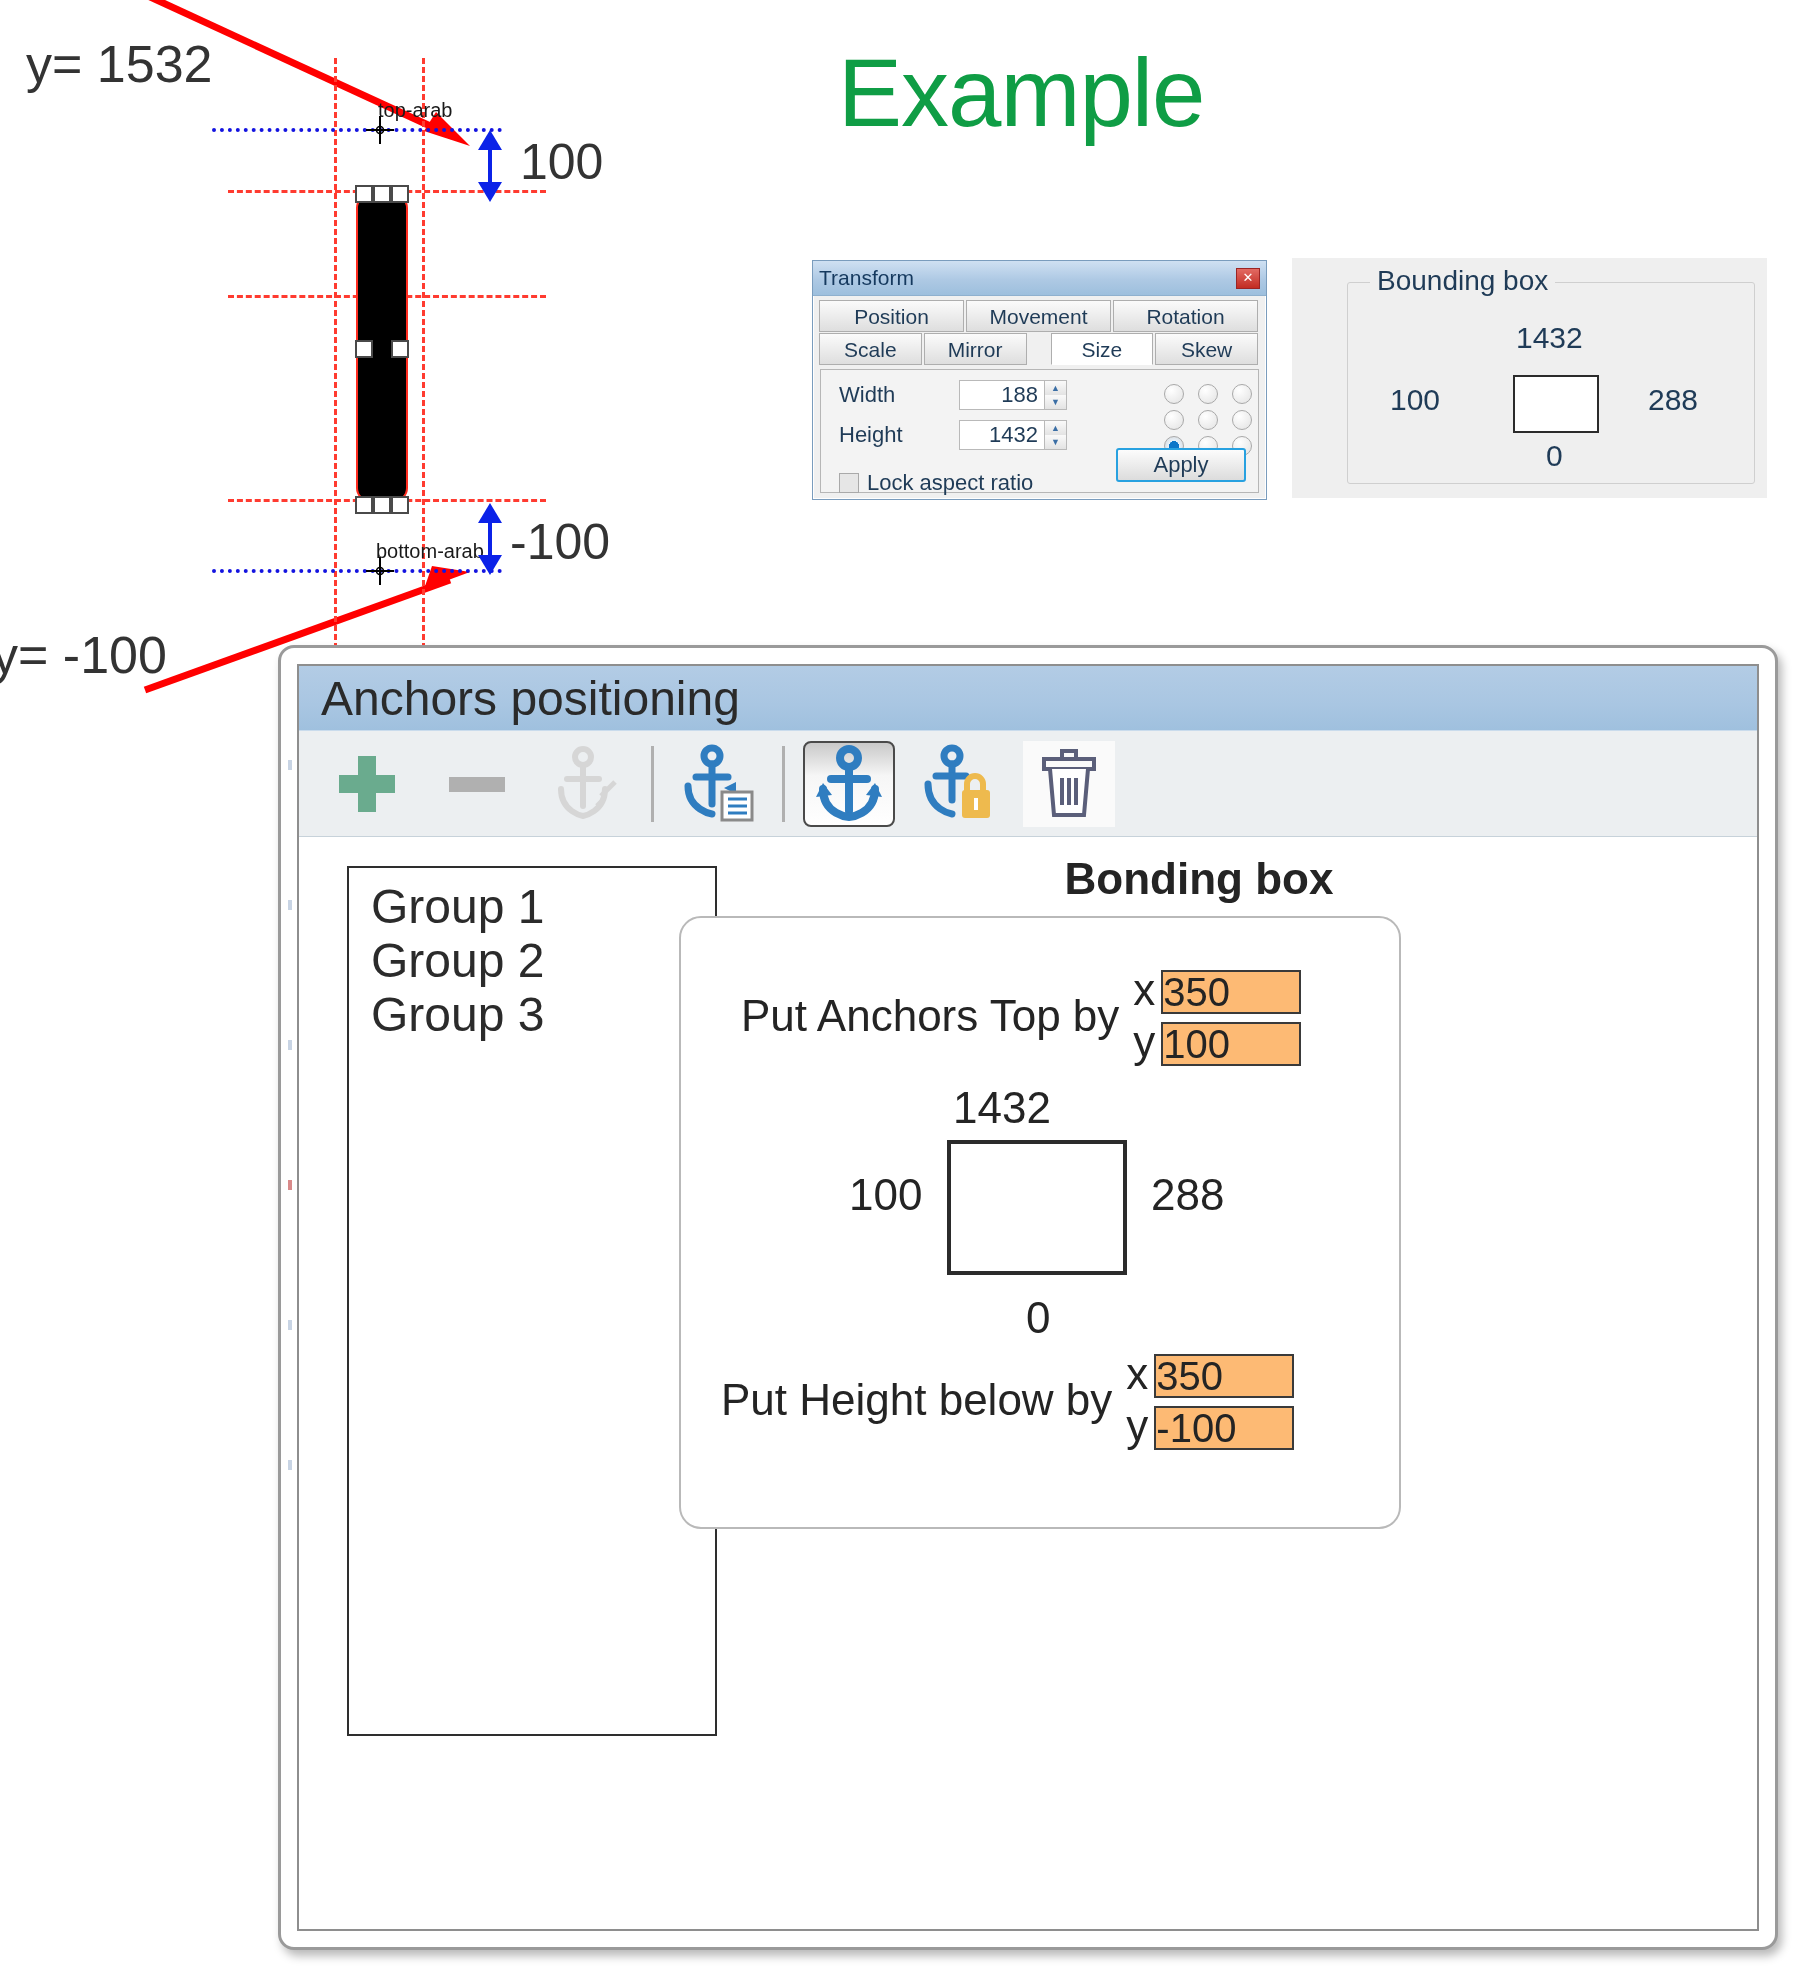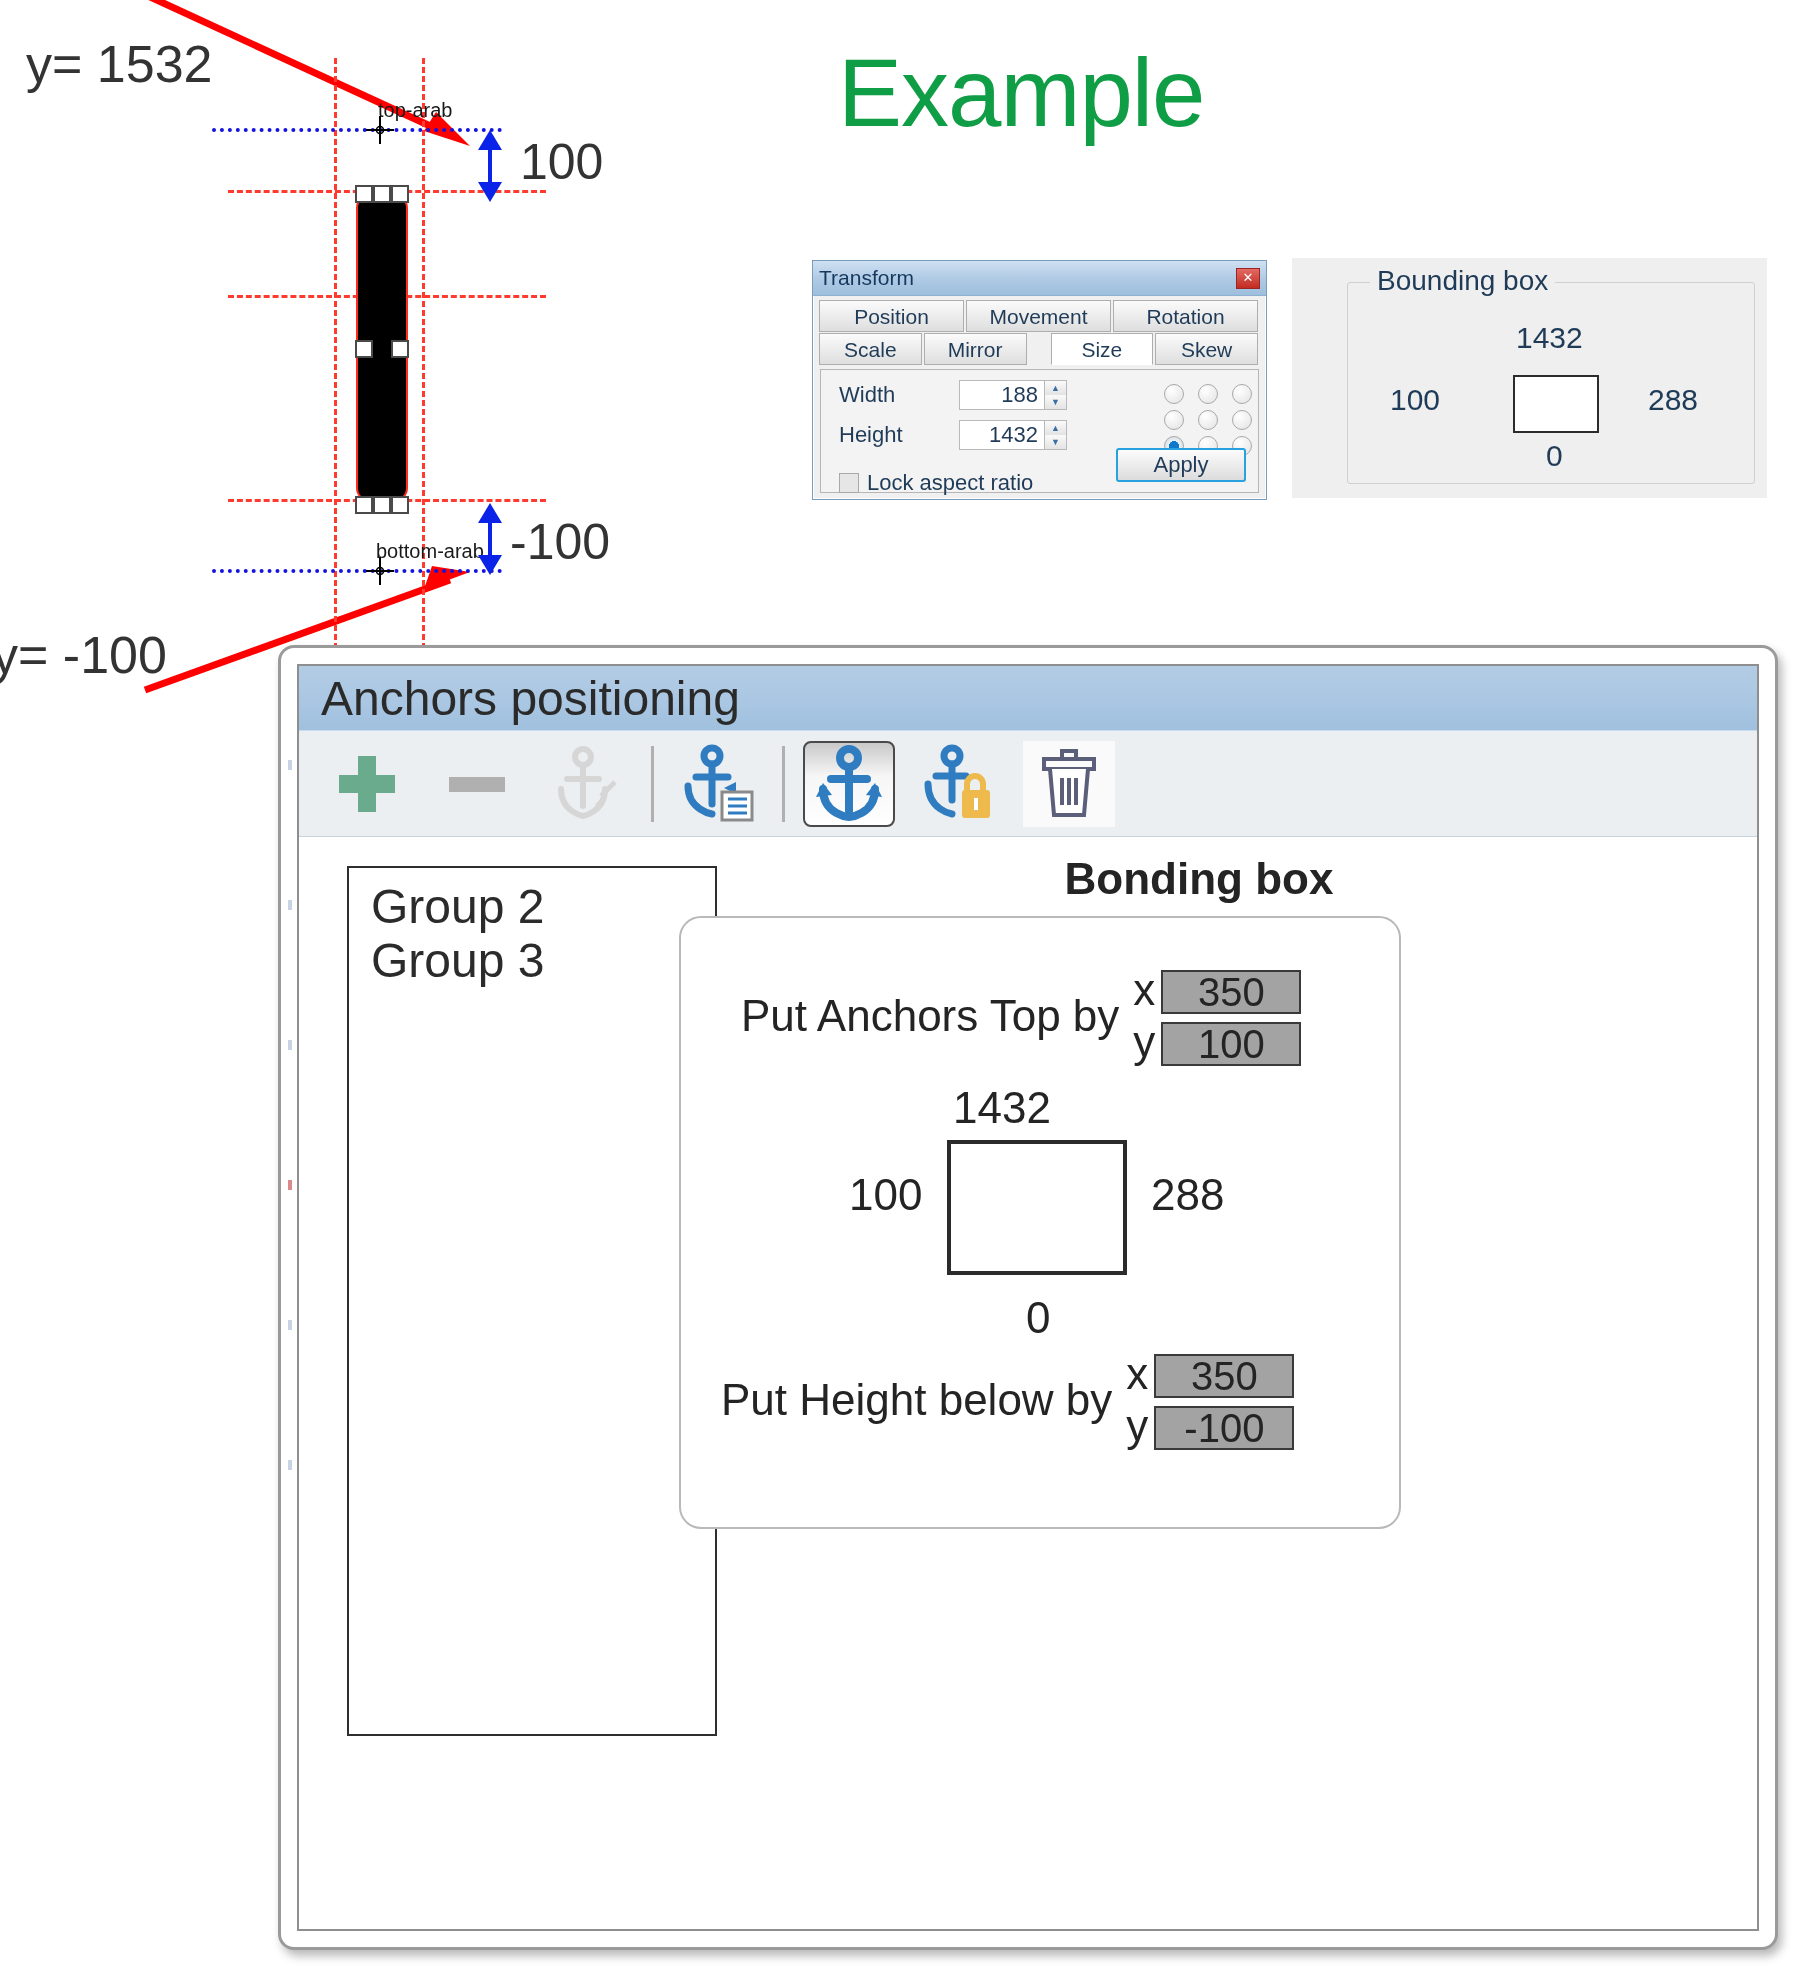--- a/index.html
+++ b/index.html
@@ -182,23 +182,23 @@
   .put-label{
     font-family:"Liberation Sans", sans-serif;font-size:44px;color:#242424;white-space:nowrap;
   }
   .xy-stack{display:flex;flex-direction:column;margin-left:14px;}
   .xy-row{display:flex;align-items:flex-end;}
   .xy-key{
     font-family:"Liberation Sans", sans-serif;font-size:44px;color:#242424;
     width:28px;text-align:left;line-height:48px;
   }
   .xy-input{
-    width:140px;height:44px;border:2px solid #3a3a3a;box-sizing:border-box;background:#a3a3a3;
+    width:140px;height:44px;border:2px solid #3a3a3a;box-sizing:border-box;background:#fdba74;
     font-family:"Liberation Sans", sans-serif;font-size:40px;color:#242424;
-    text-align:center;line-height:40px;
+    line-height:40px;
   }
   .bb2-num{font-family:"Liberation Sans", sans-serif;font-size:44px;color:#242424;position:absolute;white-space:nowrap;}
   #bb2-rect{position:absolute;width:180px;height:135px;background:#fff;border:4px solid #2b2b2b;box-sizing:border-box;}
 
   
   .speckle{position:absolute;width:4px;height:10px;background:#c8d4e4;}
 </style>
 </head>
 <body>
 
@@ -434,20 +434,21 @@
           <g stroke="#5b5f7a" stroke-width="4">
             <line x1="24" y1="31" x2="24" y2="58"></line>
             <line x1="31" y1="31" x2="31" y2="58"></line>
             <line x1="38" y1="31" x2="38" y2="58"></line>
           </g>
         </svg>
       </div>
     </div>
 
     <div id="group-list">
+      <div class="group-item">Group 1</div>
       <div class="group-item">Group 2</div>
       <div class="group-item">Group 3</div>
     </div>
 
     <div id="bonding-title">Bonding box</div>
 
     <div id="bonding-box">
 
       <div class="row-put" style="left:60px;top:48px;">
         <div class="put-label">Put  Anchors Top by</div>

